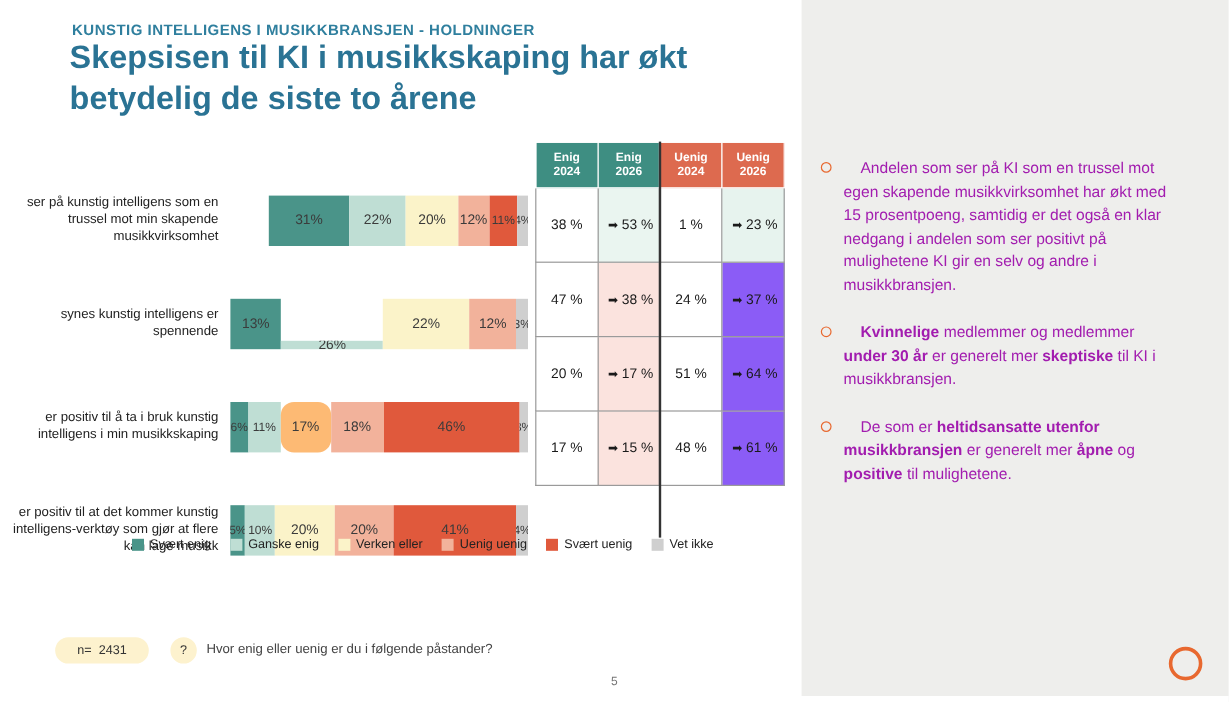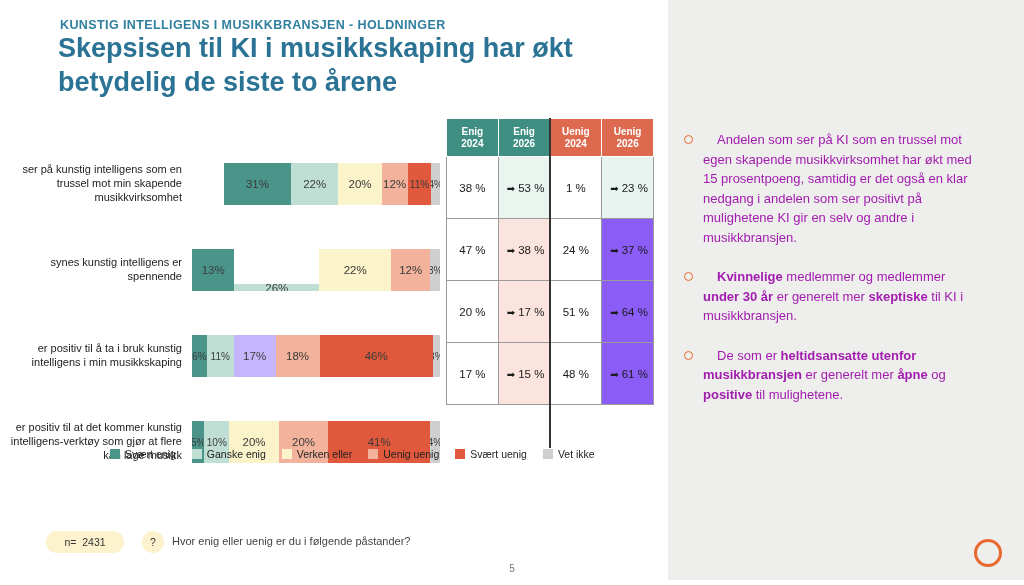--- a/index.html
+++ b/index.html
@@ -138,21 +138,21 @@
             <div class="seg" style="flex: 22 0 0px; background: rgb(251, 243, 201);">22%</div>
             <div class="seg" style="flex: 12 0 0px; background: rgb(242, 178, 155);">12%</div>
             <div class="seg small" style="flex: 3 0 0px; background: rgb(207, 207, 207);">3%</div>
           </div>
         </div>
         <div class="row">
           <div class="row-label">er positiv til å ta i bruk kunstig intelligens i min musikkskaping</div>
           <div class="bar">
             <div class="seg small" style="flex: 6 0 0px; background: rgb(74, 148, 137);">6%</div>
             <div class="seg small" style="flex: 11 0 0px; background: rgb(191, 222, 212);">11%</div>
-            <div class="seg" style="flex: 17 0 0px; background: #c4b5fd;">17%</div>
+            <div class="seg" style="flex: 17 0 0px; background: #fdba74; border-radius: 11px;">17%</div>
             <div class="seg" style="flex: 18 0 0px; background: rgb(242, 178, 155);">18%</div>
             <div class="seg" style="flex: 46 0 0px; background: rgb(224, 89, 60);">46%</div>
             <div class="seg small" style="flex: 3 0 0px; background: rgb(207, 207, 207);">3%</div>
           </div>
         </div>
         <div class="row">
           <div class="row-label">er positiv til at det kommer kunstig intelligens-verktøy som gjør at flere kan lage musikk</div>
           <div class="bar">
             <div class="seg small" style="flex: 5 0 0px; background: rgb(74, 148, 137);">5%</div>
             <div class="seg small" style="flex: 10 0 0px; background: rgb(191, 222, 212);">10%</div>

